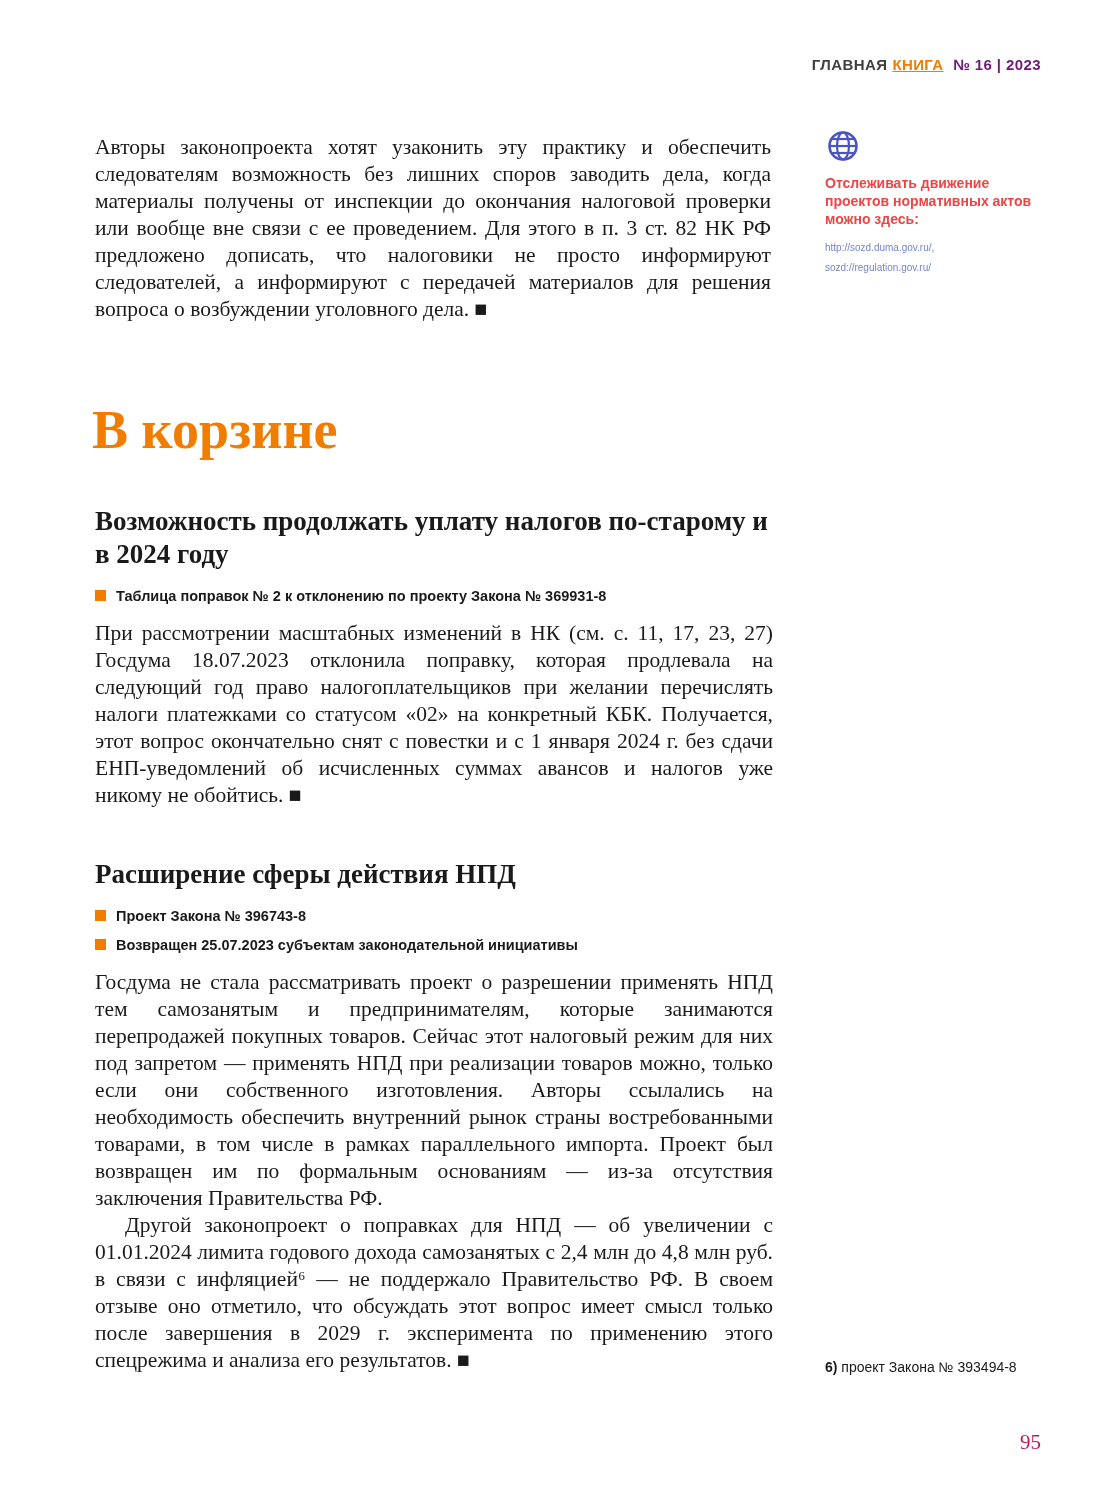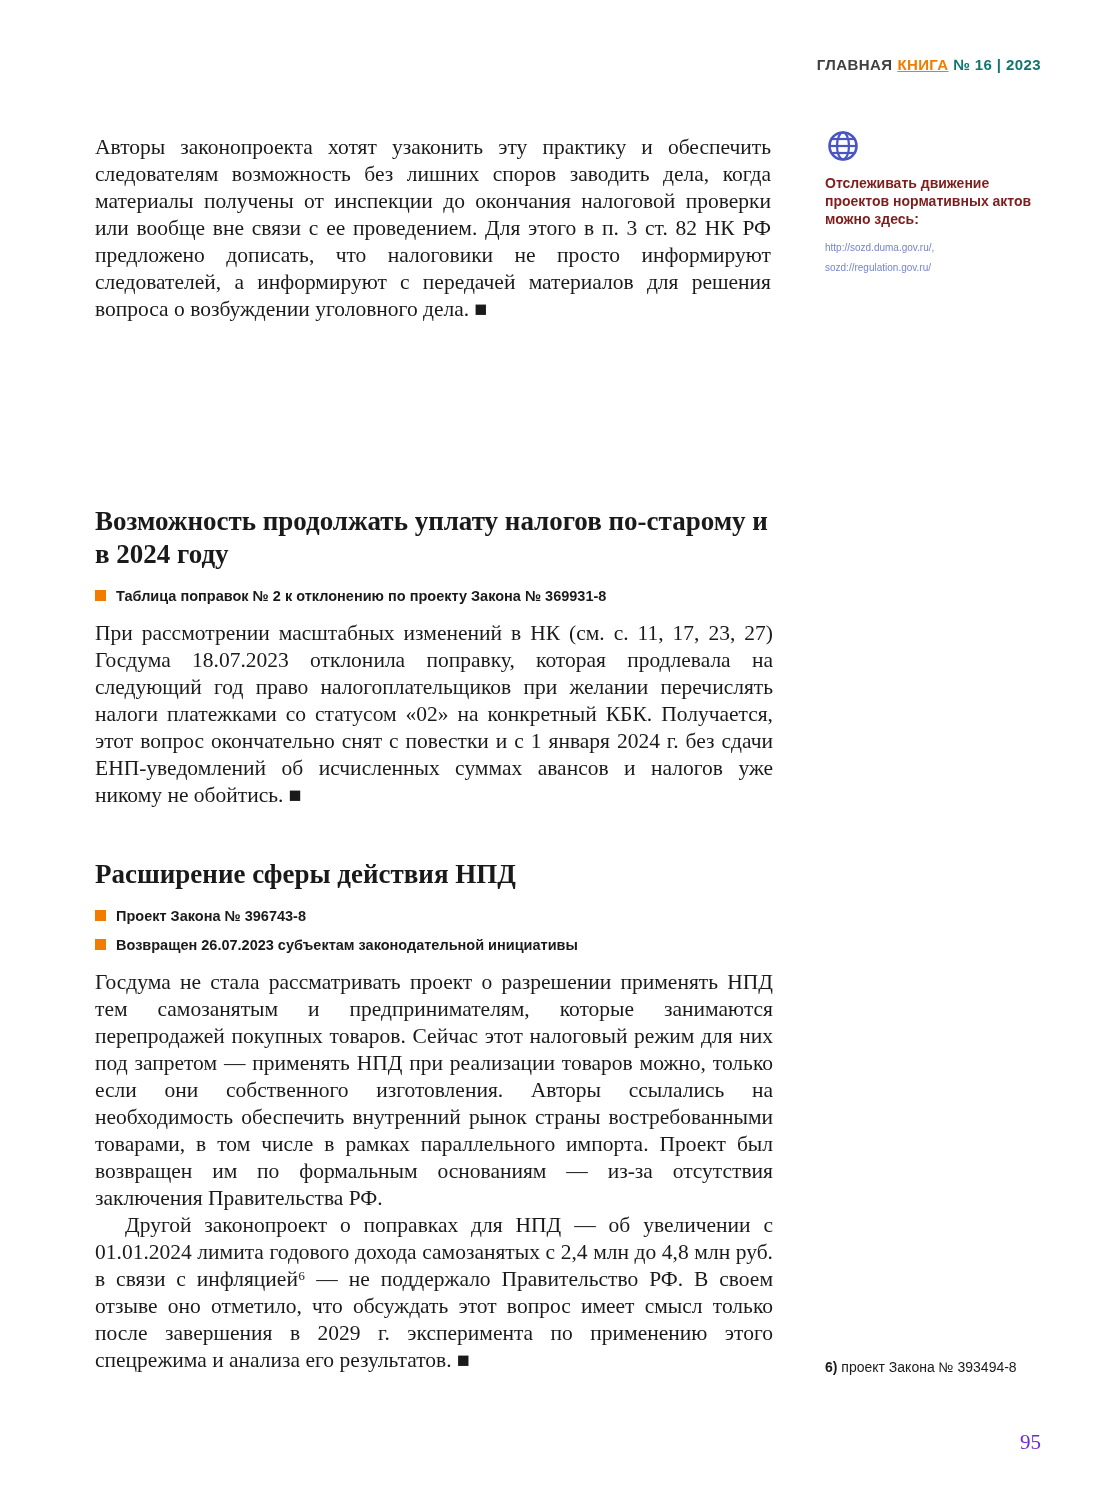--- a/index.html
+++ b/index.html
@@ -11,35 +11,35 @@
   .page{position:absolute;inset:0;}
 
   
   .masthead{
     position:absolute;top:56px;right:63px;
     font-family:"Liberation Sans", sans-serif;font-weight:bold;
     font-size:15px;letter-spacing:0.4px;white-space:nowrap;
   }
   .brand-1{color:#404040;}
   .brand-2{color:#f07c00;margin-left:5px;text-decoration:underline;}
-  .issue{color:#0f766e;}
+  .issue{color:#701a75;margin-left:5px;}
 
   
   .body-text{
     font-size:21.5px;line-height:27px;text-align:justify;
     margin:0;color:#1a1a1a;
   }
   .intro{position:absolute;left:95px;top:134px;width:676px;}
 
   
   .sidebar-note{position:absolute;left:825px;top:128px;width:218px;}
   .globe{display:block;width:36px;height:36px;margin-bottom:10px;}
   .note-title{
     font-family:"Liberation Sans", sans-serif;font-weight:bold;
-    font-size:14px;line-height:18px;margin:0 0 10px 0;color:#7f1d1d;
+    font-size:14px;line-height:18px;margin:0 0 10px 0;color:#ef4444;
   }
   .note-link{
     font-family:"Liberation Sans", sans-serif;
     font-size:10px;line-height:20px;margin:0;color:#7585cc;
     text-decoration:none;display:block;cursor:pointer;
   }
 
   
   .section-title{
     position:absolute;left:92px;top:400px;margin:0;
@@ -72,21 +72,21 @@
   .footnote{
     position:absolute;left:825px;top:1358px;width:218px;
     font-family:"Liberation Sans", sans-serif;font-size:14px;
     line-height:18px;color:#1a1a1a;
   }
   .fn-marker{font-weight:bold;}
 
   
   .page-number{
     position:absolute;right:63px;top:1430px;
-    font-size:21px;color:#6d28d9;
+    font-size:21px;color:#be185d;
   }
 </style>
 </head>
 <body>
 
 <div class="page">
 
   <header class="masthead">
     <span class="brand-1">ГЛАВНАЯ</span><span class="brand-2">КНИГА</span>
     <span class="issue">№ 16 | 2023</span>
@@ -102,39 +102,40 @@
         <line x1="4.5" y1="18" x2="31.5" y2="18" stroke="#4a55c4" stroke-width="2.2"></line>
         <line x1="6.5" y1="11" x2="29.5" y2="11" stroke="#4a55c4" stroke-width="2.2"></line>
         <line x1="6.5" y1="25" x2="29.5" y2="25" stroke="#4a55c4" stroke-width="2.2"></line>
       </svg>
     </span>
     <p class="note-title">Отслеживать движение проектов нормативных актов можно здесь:</p>
     <a class="note-link">http://sozd.duma.gov.ru/,</a>
     <a class="note-link">sozd://regulation.gov.ru/</a>
   </aside>
 
+  <h1 class="section-title">В корзине</h1>
 
   <section class="article article-1">
     <h2>Возможность продолжать уплату налогов по-старому и в 2024 году</h2>
     <div class="bullet-row">
       <span class="sq"></span>
       <span>Таблица поправок № 2 к отклонению по проекту Закона № 369931-8</span>
     </div>
     <p class="body-text">При рассмотрении масштабных изменений в НК (см. с. 11, 17, 23, 27) Госдума 18.07.2023 отклонила поправку, которая продлевала на следующий год право налогоплательщиков при желании перечислять налоги платежками со статусом «02» на конкретный КБК. Получается, этот вопрос окончательно снят с повестки и с 1 января 2024 г. без сдачи ЕНП-уведомлений об исчисленных суммах авансов и налогов уже никому не обойтись. ■</p>
   </section>
 
   <section class="article article-2">
     <h2>Расширение сферы действия НПД</h2>
     <div class="bullet-row">
       <span class="sq"></span>
       <span>Проект Закона № 396743-8</span>
     </div>
     <div class="bullet-row">
       <span class="sq"></span>
-      <span>Возвращен 26.07.2023 субъектам законодательной инициативы</span>
+      <span>Возвращен 25.07.2023 субъектам законодательной инициативы</span>
     </div>
     <p class="body-text">Госдума не стала рассматривать проект о разрешении применять НПД тем самозанятым и предпринимателям, которые занимаются перепродажей покупных товаров. Сейчас этот налоговый режим для них под запретом — применять НПД при реализации товаров можно, только если они собственного изготовления. Авторы ссылались на необходимость обеспечить внутренний рынок страны востребованными товарами, в том числе в рамках параллельного импорта. Проект был возвращен им по формальным основаниям — из-за отсутствия заключения Правительства РФ.</p>
     <p class="body-text indent">Другой законопроект о поправках для НПД — об увеличении с 01.01.2024 лимита годового дохода самозанятых с 2,4 млн до 4,8 млн руб. в связи с инфляцией⁶ — не поддержало Правительство РФ. В своем отзыве оно отметило, что обсуждать этот вопрос имеет смысл только после завершения в 2029 г. эксперимента по применению этого спецрежима и анализа его результатов. ■</p>
   </section>
 
   <div class="footnote">
     <span class="fn-marker">6)</span><span> проект Закона № 393494-8</span>
   </div>
 
   <div class="page-number">95</div>

